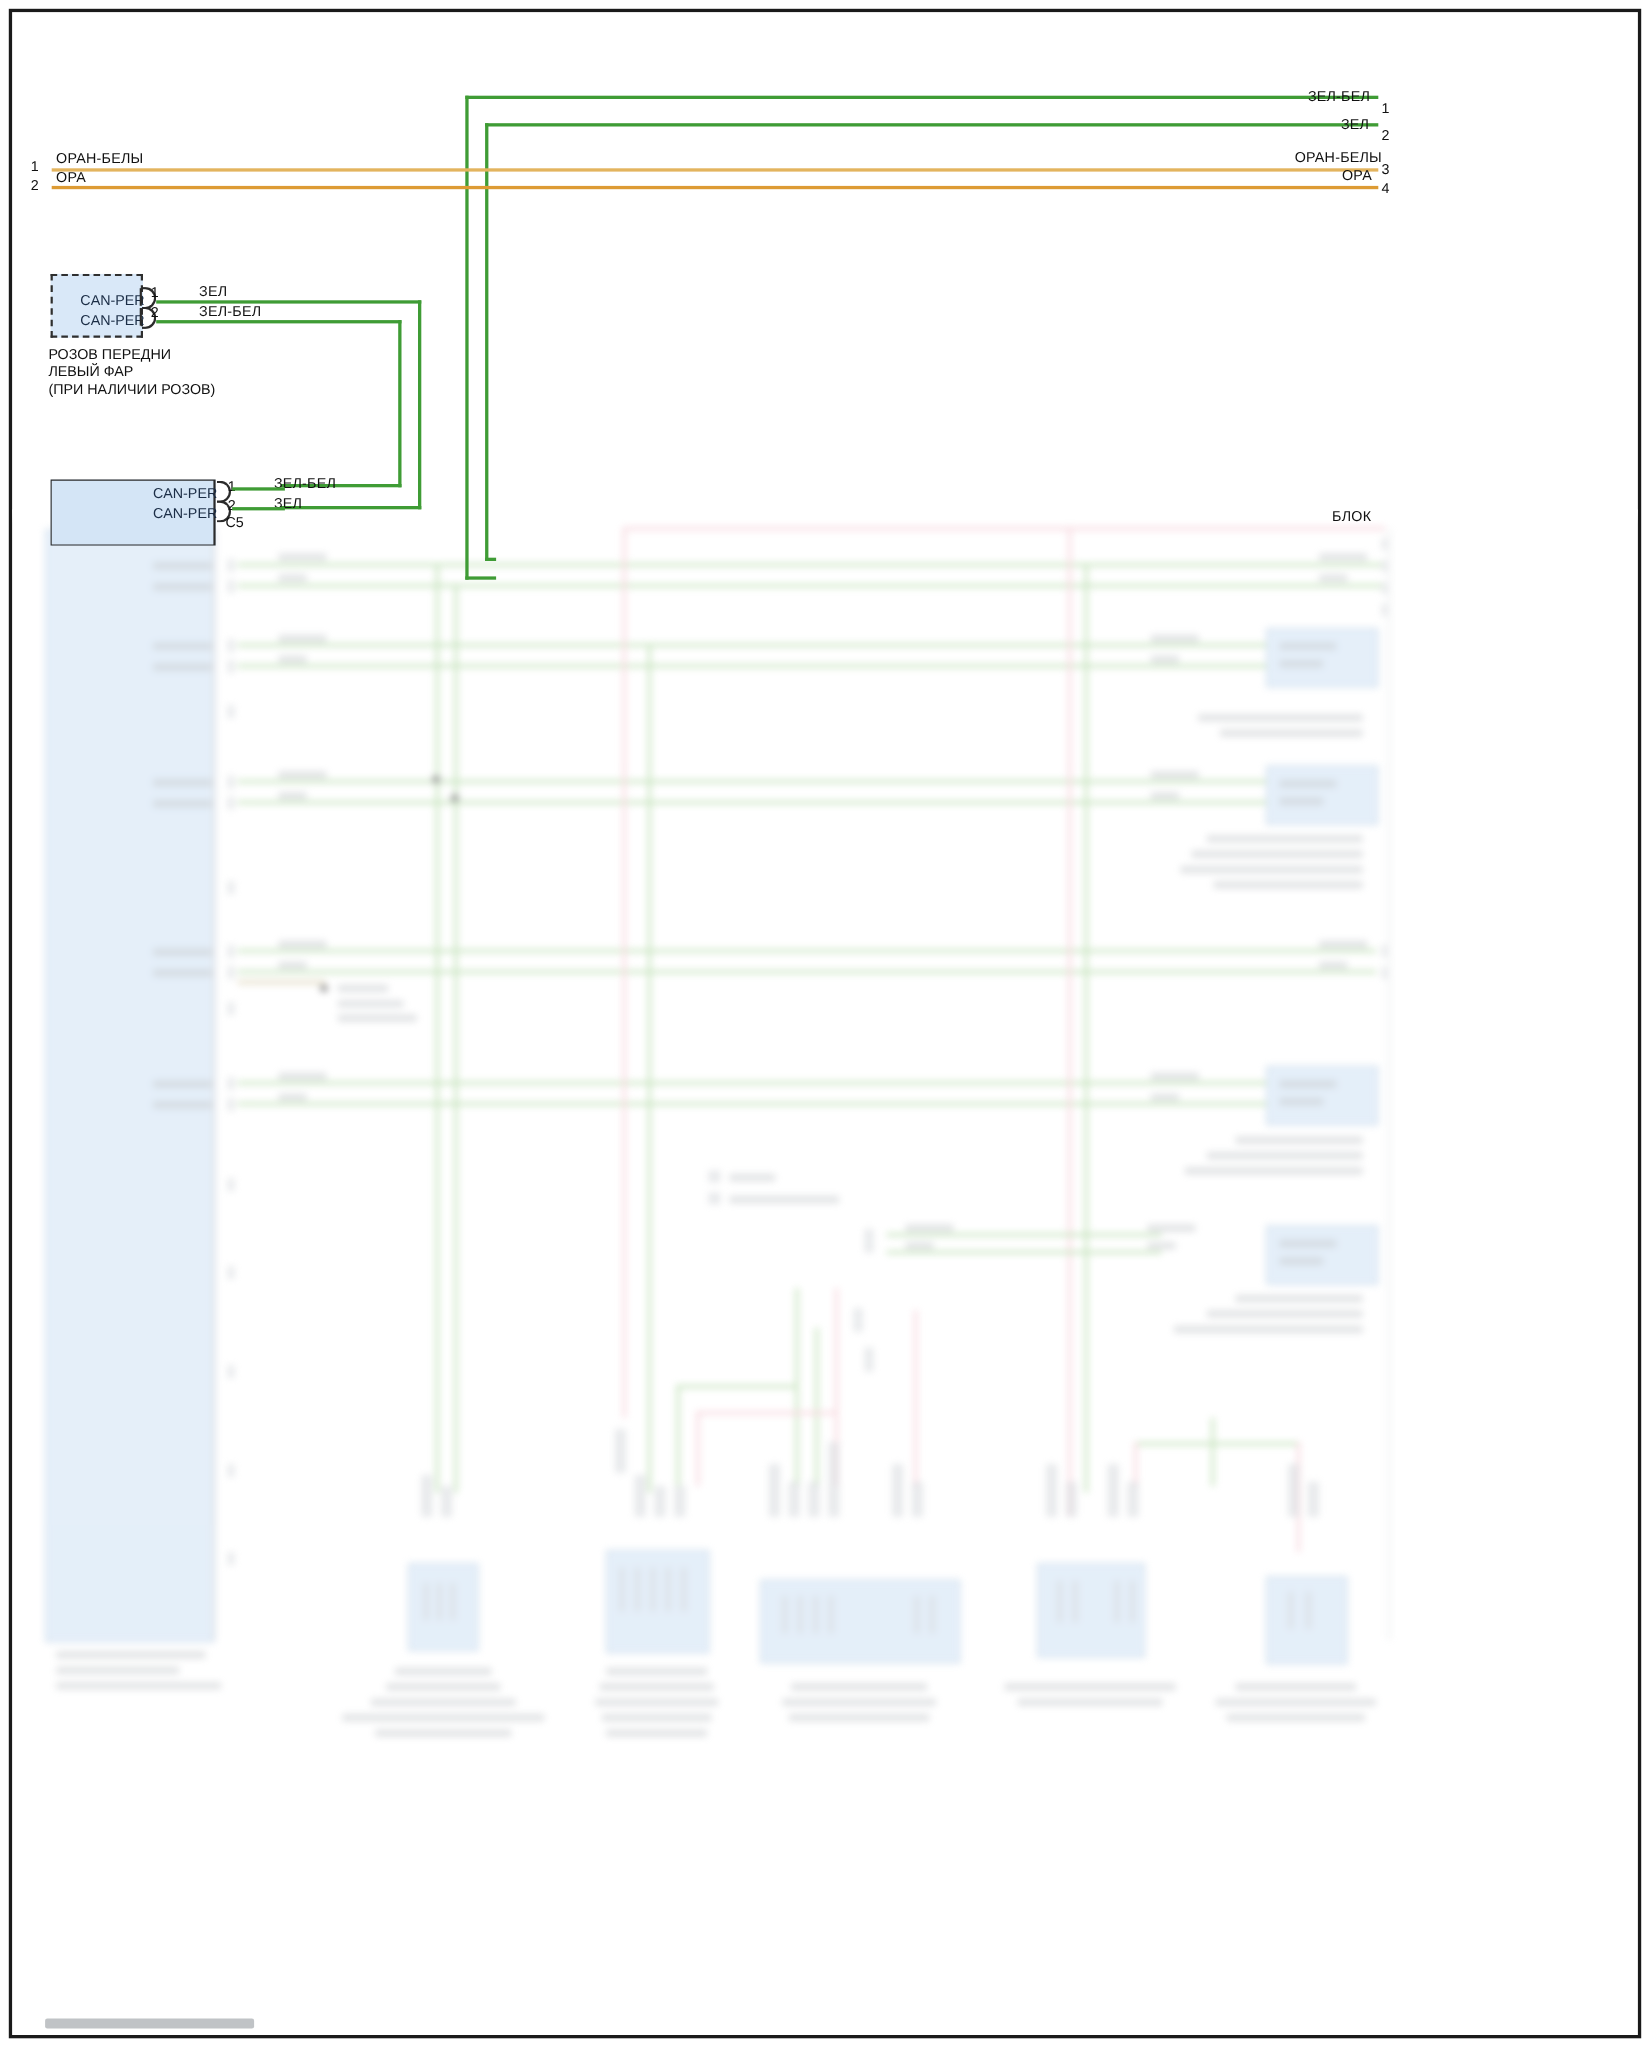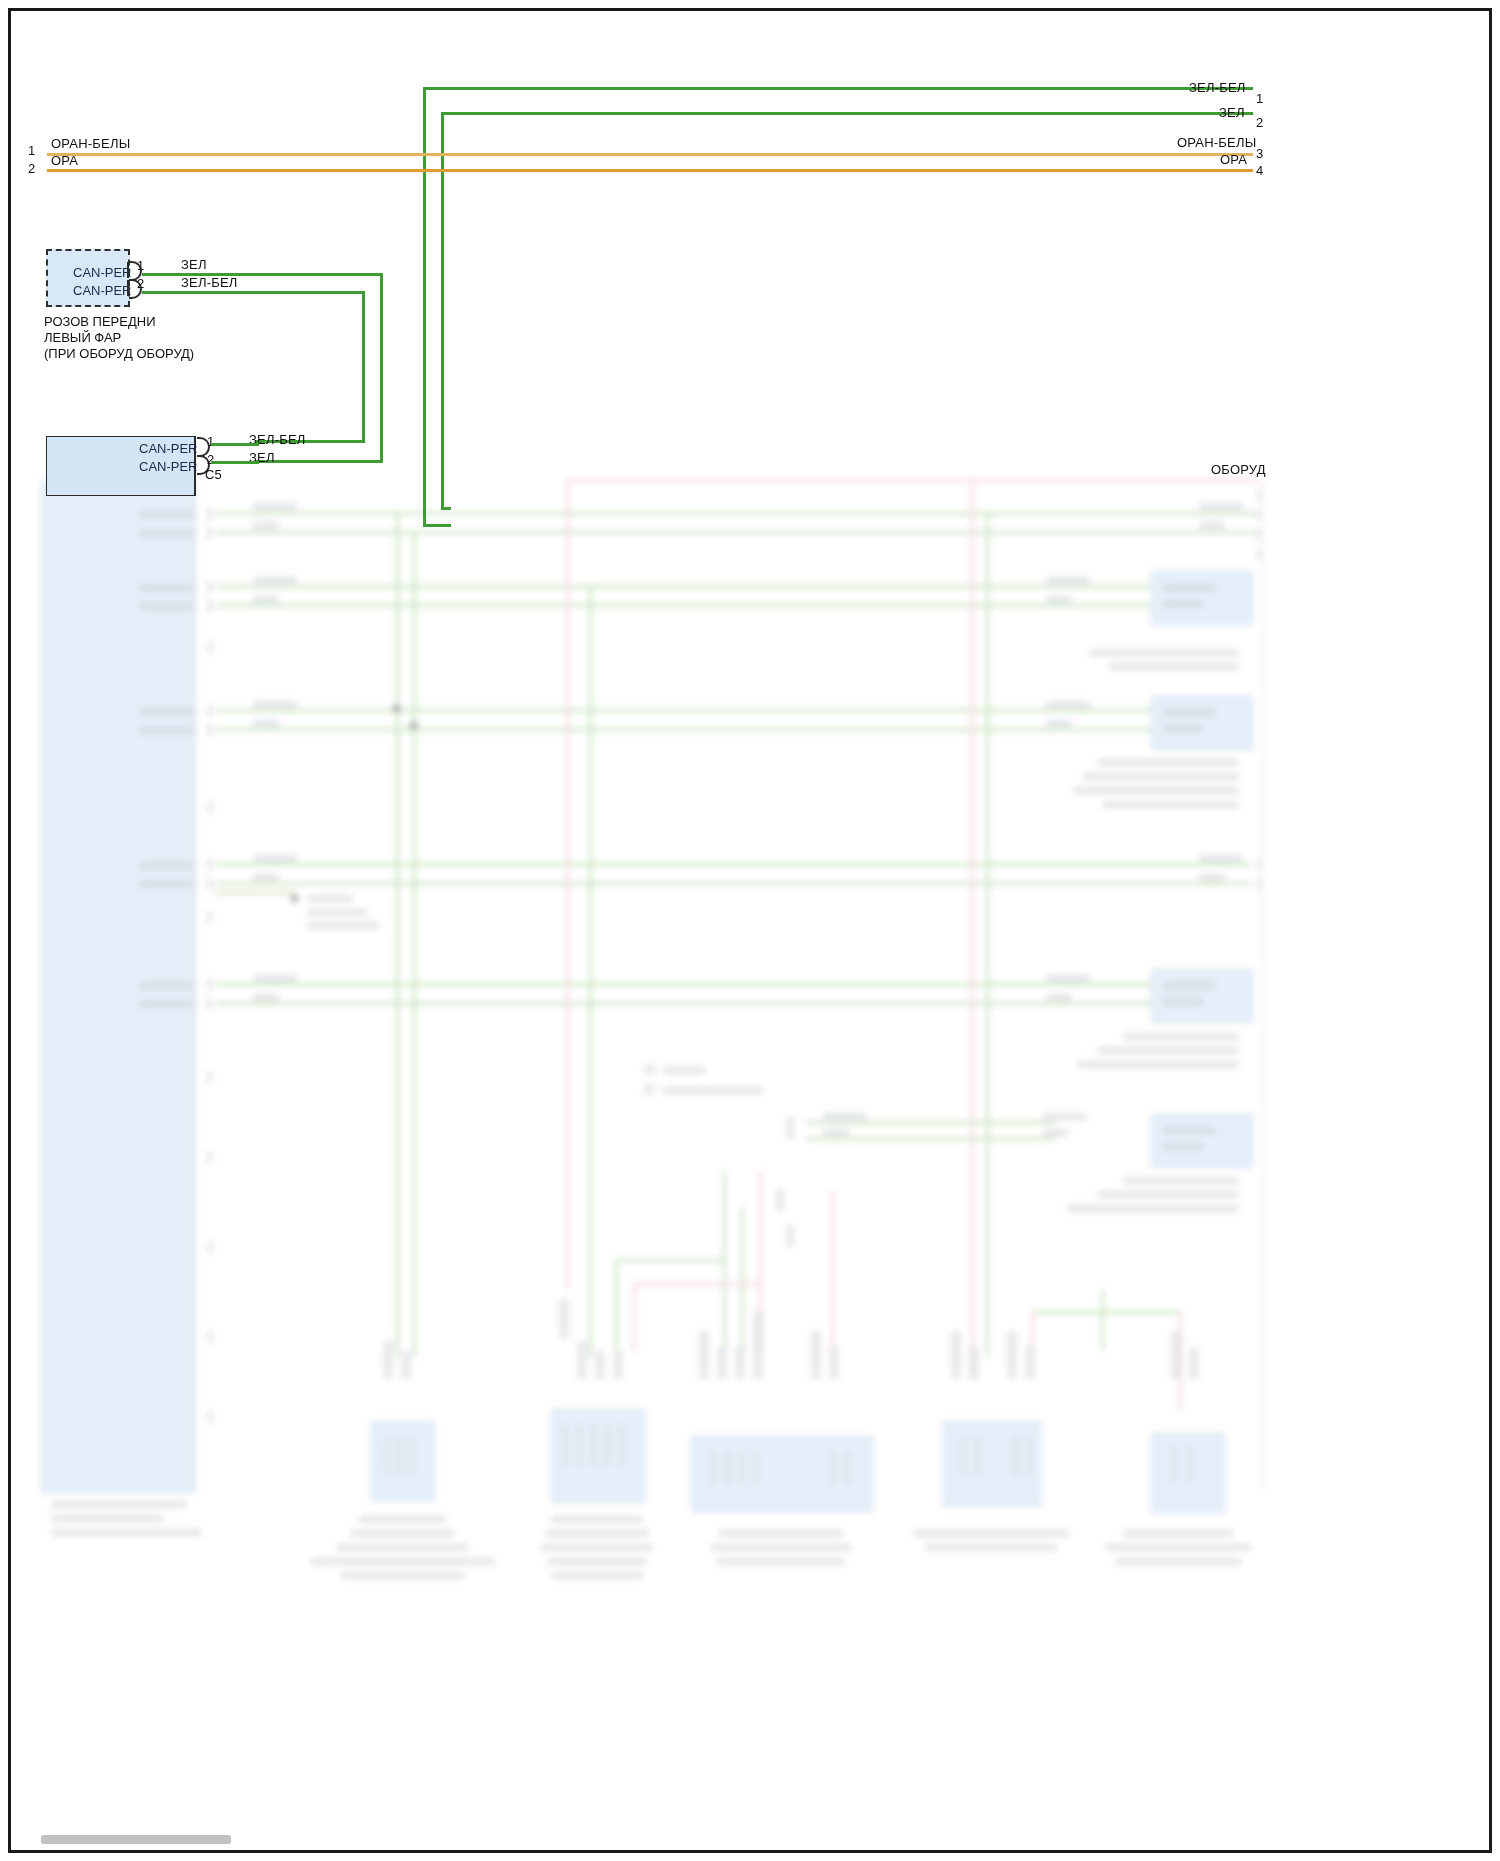--- a/index.html
+++ b/index.html
@@ -406,36 +406,36 @@
     <div class="w wh grn" style="left:131px;top:262px;width:241px;"></div>
     <div class="w wv grn" style="left:369px;top:262px;height:190px;"></div>
     <div class="w wh grn" style="left:244px;top:449px;width:128px;"></div>
 
     <div class="w wh grn" style="left:131px;top:280px;width:223px;"></div>
     <div class="w wv grn" style="left:351px;top:280px;height:152px;"></div>
     <div class="w wh grn" style="left:244px;top:429px;width:110px;"></div>
 
     <div class="cap" style="left:33px;top:302px;">РОЗОВ ПЕРЕДНИ</div>
     <div class="cap" style="left:33px;top:318px;">ЛЕВЫЙ ФАР</div>
-    <div class="cap" style="left:33px;top:334px;">(ПРИ ОБОРУД ОБОРУД)</div>
+    <div class="cap" style="left:33px;top:334px;">(ПРИ НАЛИЧИИ РОЗОВ)</div>
 
     <div class="blk solid" style="left:35px;top:425px;width:150px;height:60px;"></div>
     <div class="blkTxt" style="left:128px;top:430px;">CAN-PER</div>
     <div class="blkTxt" style="left:128px;top:448px;">CAN-PER</div>
 
     <div class="sock" style="left:186px;top:426px;"></div>
     <div class="sock" style="left:186px;top:444px;"></div>
 
     <div class="pin" style="left:196px;top:423px;">1</div>
     <div class="pin" style="left:196px;top:441px;">2</div>
     <div class="pin" style="left:194px;top:456px;">C5</div>
 
     <div class="lbl" style="left:238px;top:421px;">ЗЕЛ-БЕЛ</div>
     <div class="lbl" style="left:238px;top:439px;">ЗЕЛ</div>
 
     <div class="w wh grn" style="left:200px;top:432px;width:48px;"></div>
 
     <div class="w wh grn" style="left:200px;top:450px;width:48px;"></div>
 
-    <div class="lbl" style="left:1200px;top:451px;">ОБОРУД</div>
+    <div class="lbl" style="left:1200px;top:451px;">БЛОК</div>
 
   </div>
 </div>
 
 </body></html>

